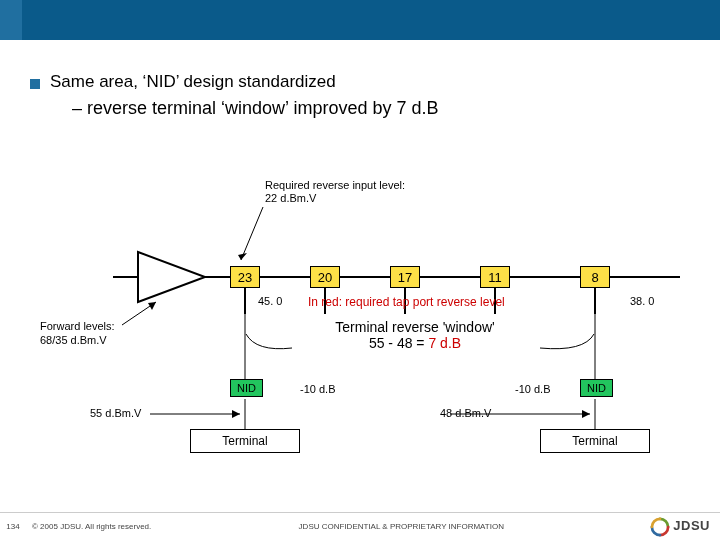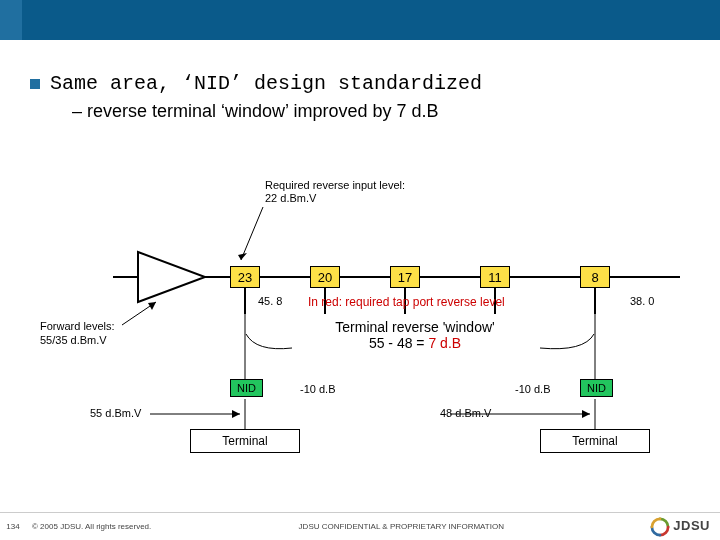--- a/index.html
+++ b/index.html
@@ -3,21 +3,21 @@
 <meta charset="utf-8">
 <style>
   * { box-sizing: border-box; }
   body { margin:0; font-family: Arial, Helvetica, sans-serif; width:720px; height:540px; position:relative; background:#fff; color:#000; }
   .titlebar { background:#0a5a8a; position:relative; height:40px; }
   .titlebar .accent { position:absolute; left:0; top:0; width:22px; height:40px; background:#206fa0; }
   .titlebar .t { color:#fff; font-weight:bold; font-size:22px; padding:7px 0 0 30px; }
   .body { padding:18px 30px 0 30px; }
   .bullet-row { display:flex; align-items:flex-start; gap:10px; margin-top:14px; }
   .sqb { width:10px; height:10px; background:#206fa0; margin-top:7px; flex:none; }
-  .bullet-txt { font-size:20px;font-family:Liberation Mono, monospace; }
+  .bullet-txt { font-size:17px; }
   .sub { margin:6px 0 0 42px; font-size:18px; }
   .diagram { position:absolute; left:50px; top:179px; width:640px; height:300px; }
   .abs { position:absolute; }
   .small { font-size:11px; }
   .box { border:1px solid #000; width:30px; height:22px; display:flex; align-items:center; justify-content:center; font-size:13px; background:#fde047; }
   .redtxt { color:#c00; font-size:12px; }
   .window { font-size:14px; text-align:center; }
   .seven { color:#c00; }
   .footer { position:absolute; left:0; bottom:0; width:720px; height:28px; border-top:1px solid #ccc; display:flex; align-items:center; font-size:8px; color:#444; }
   .footer .pn { width:26px; text-align:center; }
@@ -99,27 +99,27 @@
     </svg>
 
   <svg class="abs" style="left:194px; top:135px;" width="2" height="70">
       <line x1="1" y1="0" x2="1" y2="70" stroke="#000" stroke-width="1"></line>
     </svg>
 
   <svg class="abs" style="left:544px; top:135px;" width="2" height="70">
       <line x1="1" y1="0" x2="1" y2="70" stroke="#000" stroke-width="1"></line>
     </svg>
 
-  <div class="abs small" style="left:208px; top:116px;">45. 8</div>
+  <div class="abs small" style="left:208px; top:116px;">45. 0</div>
   <div class="abs redtxt" style="left:258px; top:116px;">In red: required tap port reverse level</div>
   <div class="abs small" style="left:580px; top:116px;">38. 0</div>
 
   <div class="abs small" style="left:-10px; top:140px; line-height:1.3;">
     <div>Forward levels:</div>
-    <div>55/35 d.Bm.V</div>
+    <div>68/35 d.Bm.V</div>
   </div>
   <svg class="abs" style="left:70px; top:120px;" width="40" height="30">
     <line x1="2" y1="26" x2="36" y2="3" stroke="#000" stroke-width="1"></line>
     <polygon points="36,3 28,4 32,11" fill="#000"></polygon>
   </svg>
 
   <div class="abs window" style="left:240px; top:140px; width:250px;">
     <div>Terminal reverse 'window'</div>
     <div><span>55 - 48 = </span><span class="seven">7 d.B</span></div>
   </div>

